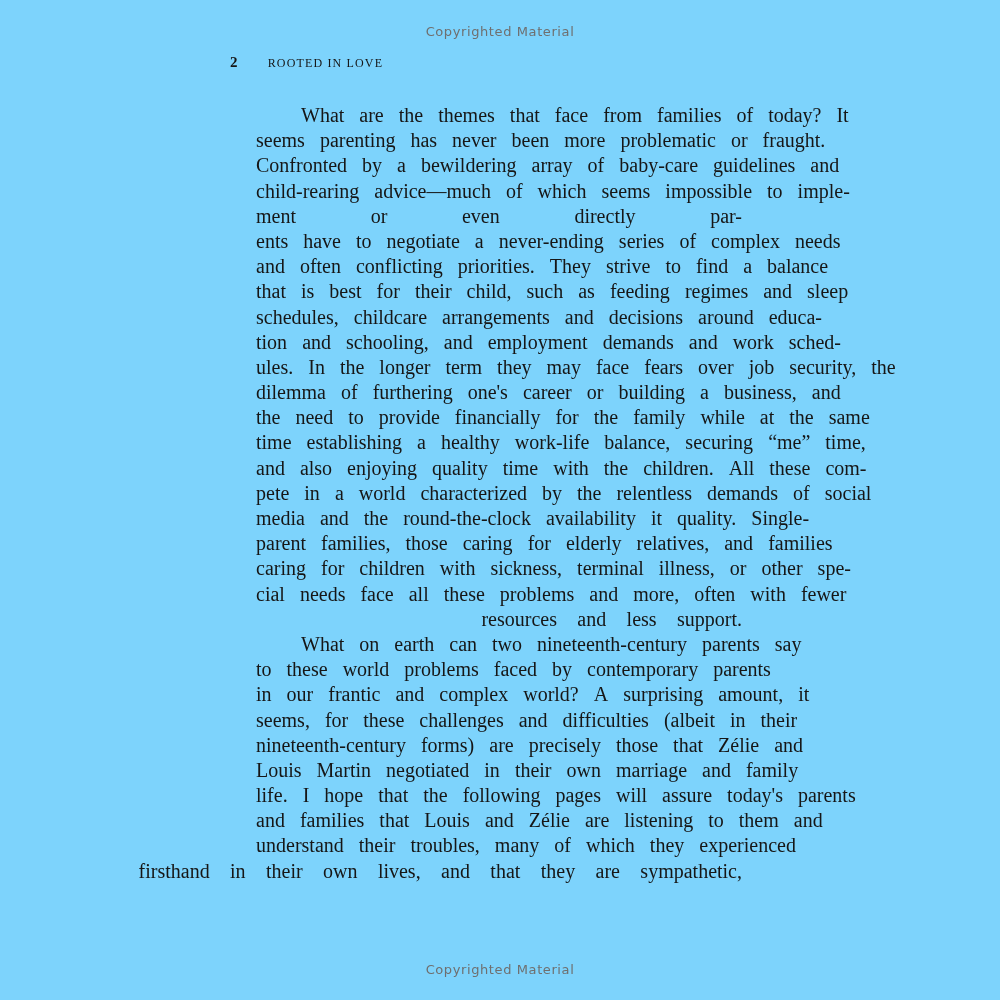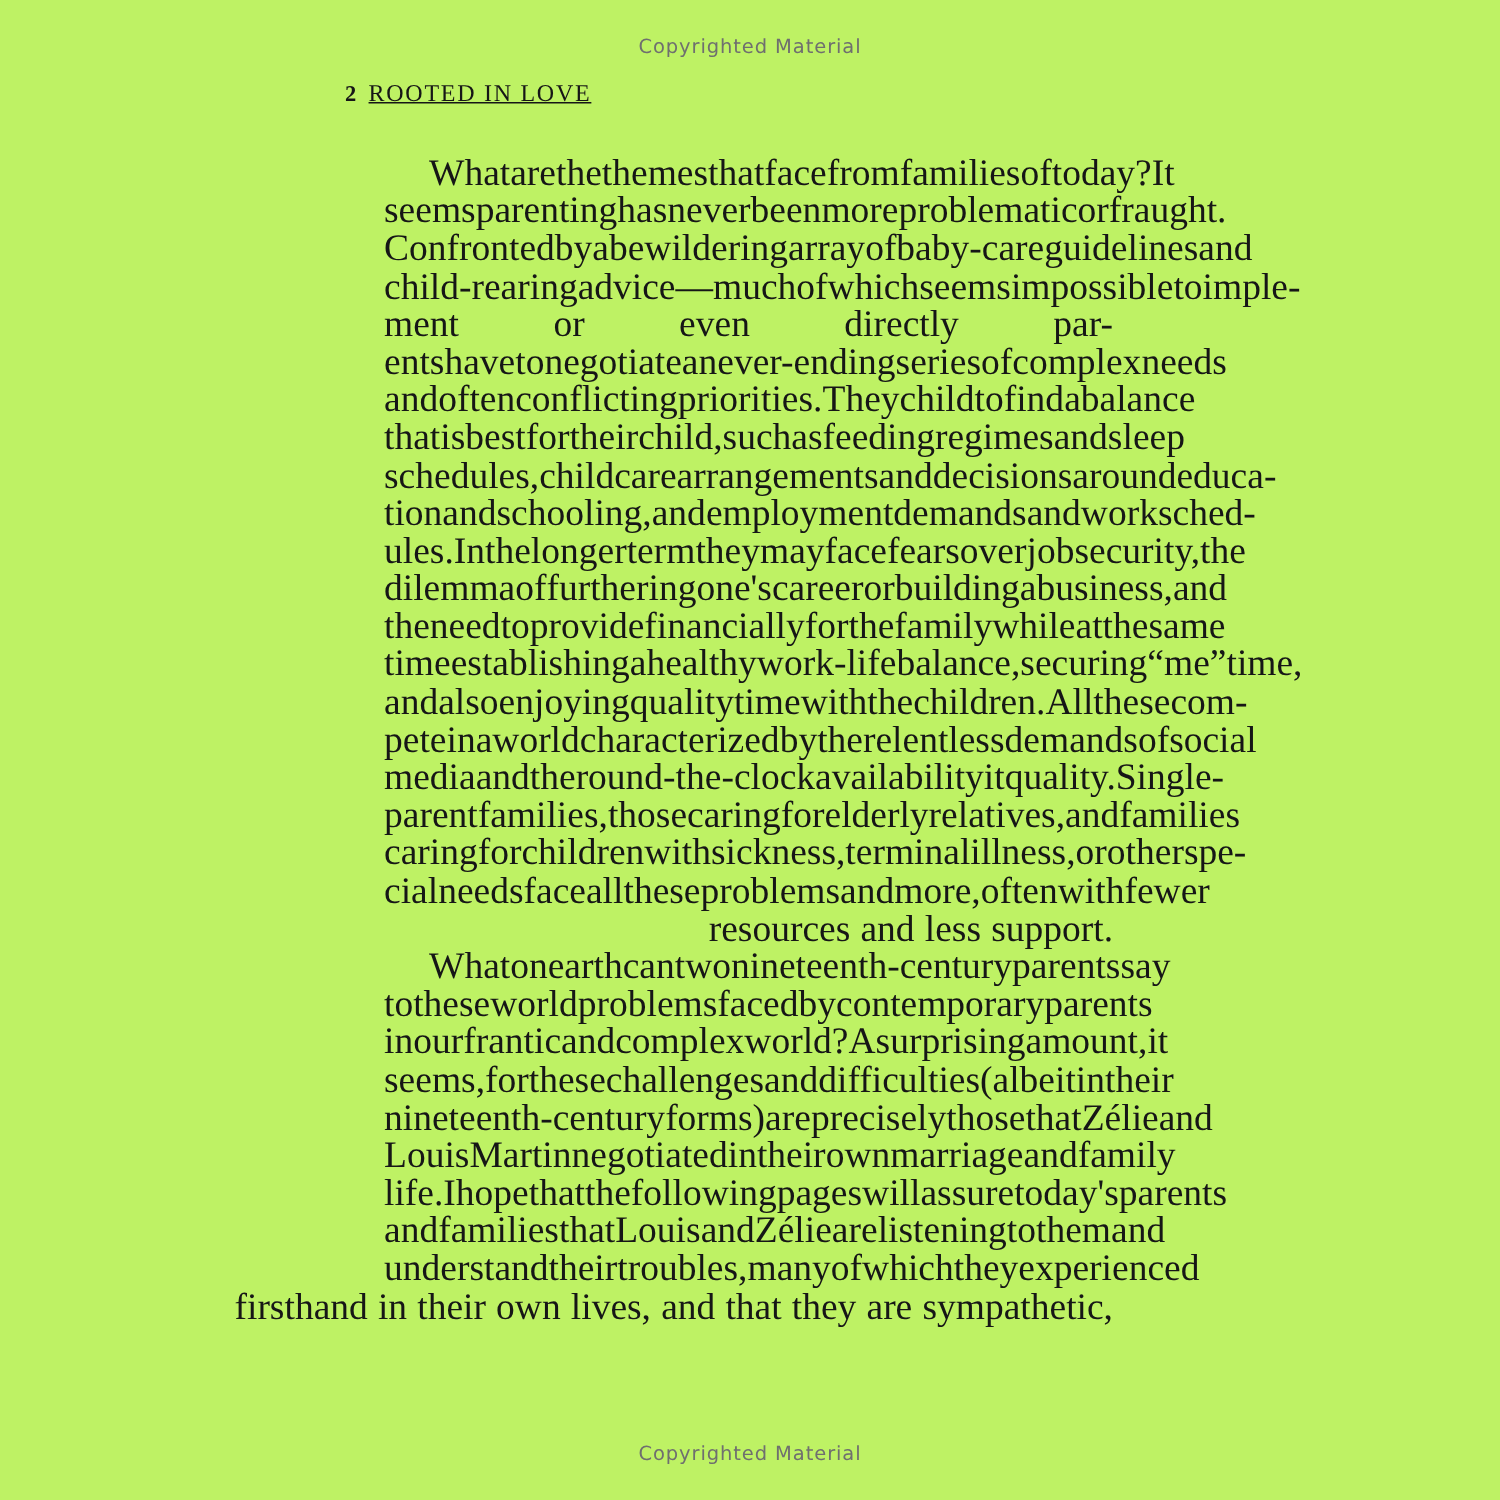--- a/index.html
+++ b/index.html
@@ -6,21 +6,21 @@
   html, body {
     margin: 0;
     padding: 0;
     background: #ffffff;
   }
 
   .page {
     position: relative;
     width: 1000px;
     height: 1000px;
-    background: #bef264;
+    background: #7dd3fc;
     overflow: hidden;
     font-family: "Liberation Serif", "DejaVu Serif", serif;
     color: #1a1a1a;
   }
 
   
   .watermark {
     position: absolute;
     left: 0;
     width: 1000px;
@@ -43,46 +43,46 @@
     align-items: baseline;
     white-space: nowrap;
   }
   .folio {
     font-size: 15px;
     font-weight: 700;
     color: #161616;
     letter-spacing: 0.2px;
   }
   .running-title {
-    margin-left: 8px;
-    font-size: 16px;
+    margin-left: 30px;
+    font-size: 12px;
     font-weight: 400;
     letter-spacing: 1.15px;
     color: #161616;
     text-transform: uppercase;
-    text-decoration: underline;
   }
 
   
   .textblock {
     position: absolute;
     left: 256px;
     top: 103px;
     width: 486px;
   }
 
   
   .line {
     display: flex;
     height: 25.2px;
     align-items: baseline;
-    font-size: 25px;
+    font-size: 20px;
     line-height: 25.2px;
     white-space: pre;
     color: #161616;
+    gap: 15px;
   }
   
   .line.justify {
     justify-content: space-between;
   }
   
   .line.last {
     justify-content: flex-end;
   }
   .line.last .w + .w { margin-left: 0.27em; }
@@ -108,21 +108,21 @@
     <span class="running-title">ROOTED IN LOVE</span>
   </div>
 
   <div class="textblock">
       <div class="line justify"><span class="indent"></span><span class="w">What</span><span class="w">are</span><span class="w">the</span><span class="w">themes</span><span class="w">that</span><span class="w">face</span><span class="w">from</span><span class="w">families</span><span class="w">of</span><span class="w">today?</span><span class="w">It</span></div>
       <div class="line justify"><span class="w">seems</span><span class="w">parenting</span><span class="w">has</span><span class="w">never</span><span class="w">been</span><span class="w">more</span><span class="w">problematic</span><span class="w">or</span><span class="w">fraught.</span></div>
       <div class="line justify"><span class="w">Confronted</span><span class="w">by</span><span class="w">a</span><span class="w">bewildering</span><span class="w">array</span><span class="w">of</span><span class="w">baby-care</span><span class="w">guidelines</span><span class="w">and</span></div>
       <div class="line justify"><span class="w">child-rearing</span><span class="w">advice—much</span><span class="w">of</span><span class="w">which</span><span class="w">seems</span><span class="w">impossible</span><span class="w">to</span><span class="w">imple-</span></div>
       <div class="line justify"><span class="w">ment</span><span class="w">or</span><span class="w">even</span><span class="w">directly</span><span class="w">par-</span></div>
       <div class="line justify"><span class="w">ents</span><span class="w">have</span><span class="w">to</span><span class="w">negotiate</span><span class="w">a</span><span class="w">never-ending</span><span class="w">series</span><span class="w">of</span><span class="w">complex</span><span class="w">needs</span></div>
-      <div class="line justify"><span class="w">and</span><span class="w">often</span><span class="w">conflicting</span><span class="w">priorities.</span><span class="w">They</span><span class="w">child</span><span class="w">to</span><span class="w">find</span><span class="w">a</span><span class="w">balance</span></div>
+      <div class="line justify"><span class="w">and</span><span class="w">often</span><span class="w">conflicting</span><span class="w">priorities.</span><span class="w">They</span><span class="w">strive</span><span class="w">to</span><span class="w">find</span><span class="w">a</span><span class="w">balance</span></div>
       <div class="line justify"><span class="w">that</span><span class="w">is</span><span class="w">best</span><span class="w">for</span><span class="w">their</span><span class="w">child,</span><span class="w">such</span><span class="w">as</span><span class="w">feeding</span><span class="w">regimes</span><span class="w">and</span><span class="w">sleep</span></div>
       <div class="line justify"><span class="w">schedules,</span><span class="w">childcare</span><span class="w">arrangements</span><span class="w">and</span><span class="w">decisions</span><span class="w">around</span><span class="w">educa-</span></div>
       <div class="line justify"><span class="w">tion</span><span class="w">and</span><span class="w">schooling,</span><span class="w">and</span><span class="w">employment</span><span class="w">demands</span><span class="w">and</span><span class="w">work</span><span class="w">sched-</span></div>
       <div class="line justify"><span class="w">ules.</span><span class="w">In</span><span class="w">the</span><span class="w">longer</span><span class="w">term</span><span class="w">they</span><span class="w">may</span><span class="w">face</span><span class="w">fears</span><span class="w">over</span><span class="w">job</span><span class="w">security,</span><span class="w">the</span></div>
       <div class="line justify"><span class="w">dilemma</span><span class="w">of</span><span class="w">furthering</span><span class="w">one's</span><span class="w">career</span><span class="w">or</span><span class="w">building</span><span class="w">a</span><span class="w">business,</span><span class="w">and</span></div>
       <div class="line justify"><span class="w">the</span><span class="w">need</span><span class="w">to</span><span class="w">provide</span><span class="w">financially</span><span class="w">for</span><span class="w">the</span><span class="w">family</span><span class="w">while</span><span class="w">at</span><span class="w">the</span><span class="w">same</span></div>
       <div class="line justify"><span class="w">time</span><span class="w">establishing</span><span class="w">a</span><span class="w">healthy</span><span class="w">work-life</span><span class="w">balance,</span><span class="w">securing</span><span class="w">“me”</span><span class="w">time,</span></div>
       <div class="line justify"><span class="w">and</span><span class="w">also</span><span class="w">enjoying</span><span class="w">quality</span><span class="w">time</span><span class="w">with</span><span class="w">the</span><span class="w">children.</span><span class="w">All</span><span class="w">these</span><span class="w">com-</span></div>
       <div class="line justify"><span class="w">pete</span><span class="w">in</span><span class="w">a</span><span class="w">world</span><span class="w">characterized</span><span class="w">by</span><span class="w">the</span><span class="w">relentless</span><span class="w">demands</span><span class="w">of</span><span class="w">social</span></div>
       <div class="line justify"><span class="w">media</span><span class="w">and</span><span class="w">the</span><span class="w">round-the-clock</span><span class="w">availability</span><span class="w">it</span><span class="w">quality.</span><span class="w">Single-</span></div>

